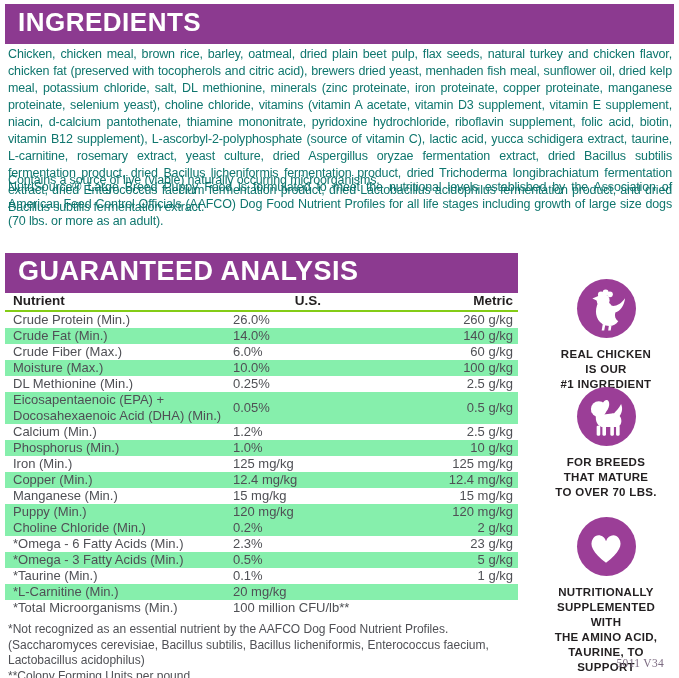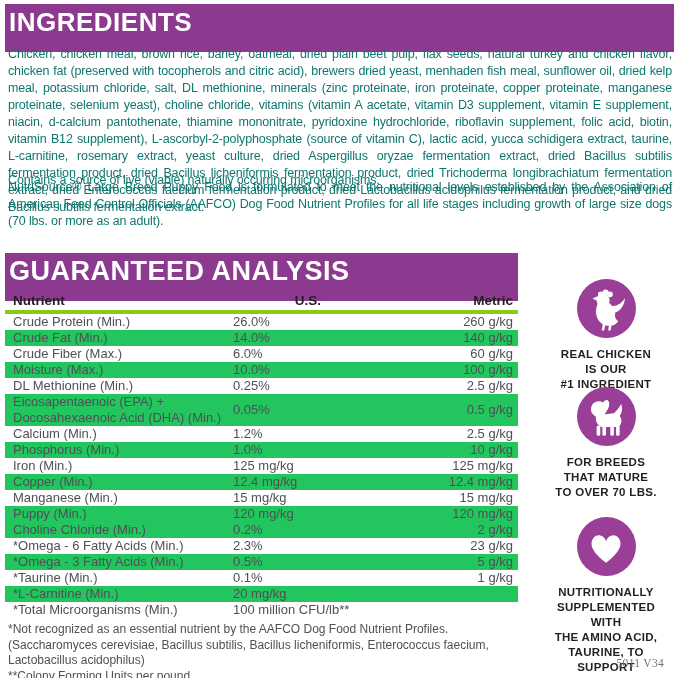--- a/index.html
+++ b/index.html
@@ -6,28 +6,28 @@
   html, body { background: #ffffff; }
   .page {
     position: relative;
     width: 679px; height: 678px;
     background: #ffffff;
     font-family: "Liberation Sans", "DejaVu Sans", sans-serif;
     overflow: hidden;
   }
   
   .banner {
-    position: absolute; left: 5px; height: 48px;
+    position: absolute; left: 5px; height: 40px;
     background: #8c3a90;
     color: #ffffff;
     font-weight: bold;
     font-size: 26px;
     letter-spacing: 0.5px;
     line-height: 36px;
-    padding-left: 4px;
+    padding-left: 13px;
   }
   .banner.ingredients { top: 4px; width: 669px; }
   .banner.analysis { top: 253px; width: 513px; font-size: 27px; }
 
   
   .bodycopy {
     position: absolute; left: 8px; width: 664px;
     color: #0f766e;
     font-size: 12.5px;
     letter-spacing: -0.15px;
@@ -38,31 +38,31 @@
   .para-aafco { top: 179px; text-align: justify; }
 
   
   .ga-table-wrap { position: absolute; left: 5px; top: 291px; width: 513px; }
   table.ga { width: 100%; border-collapse: collapse; table-layout: fixed; }
   table.ga col.c1 { width: 228px; }
   table.ga col.c2 { width: 150px; }
   table.ga col.c3 { width: 135px; }
   table.ga th {
     color: #221f20; font-size: 13.5px; font-weight: bold;
-    line-height: 19px; border-bottom: 4px solid #84cc16;
+    line-height: 19px; border-bottom: 2px solid #84cc16;
   }
   table.ga td {
     color: #4f5055; font-size: 13px; line-height: 16px;
     padding-top: 0; padding-bottom: 0;
     white-space: pre-line;
   }
   table.ga .a-left  { text-align: left;  padding-left: 8px; }
   table.ga .a-cent  { }
   table.ga .a-right { text-align: right; padding-right: 5px; }
-  table.ga tr.stripe { background: #22c55e; }
+  table.ga tr.stripe { background: #86efac; }
 
   
   .footnotes {
     position: absolute; left: 8px; top: 622px; width: 482px;
     color: #4f5055; font-size: 12px; line-height: 15.5px;
   }
   .footnotes div { margin: 0; }
 
   
   .sidebar { position: absolute; left: 540px; top: 255px; width: 132px; }

